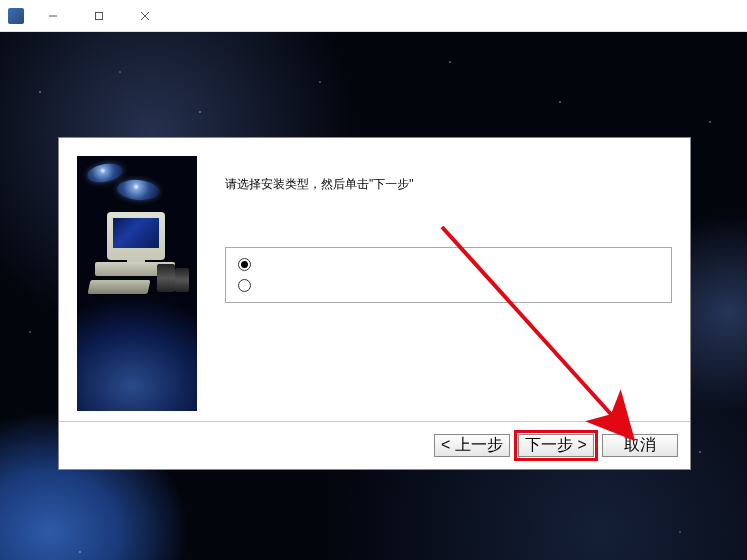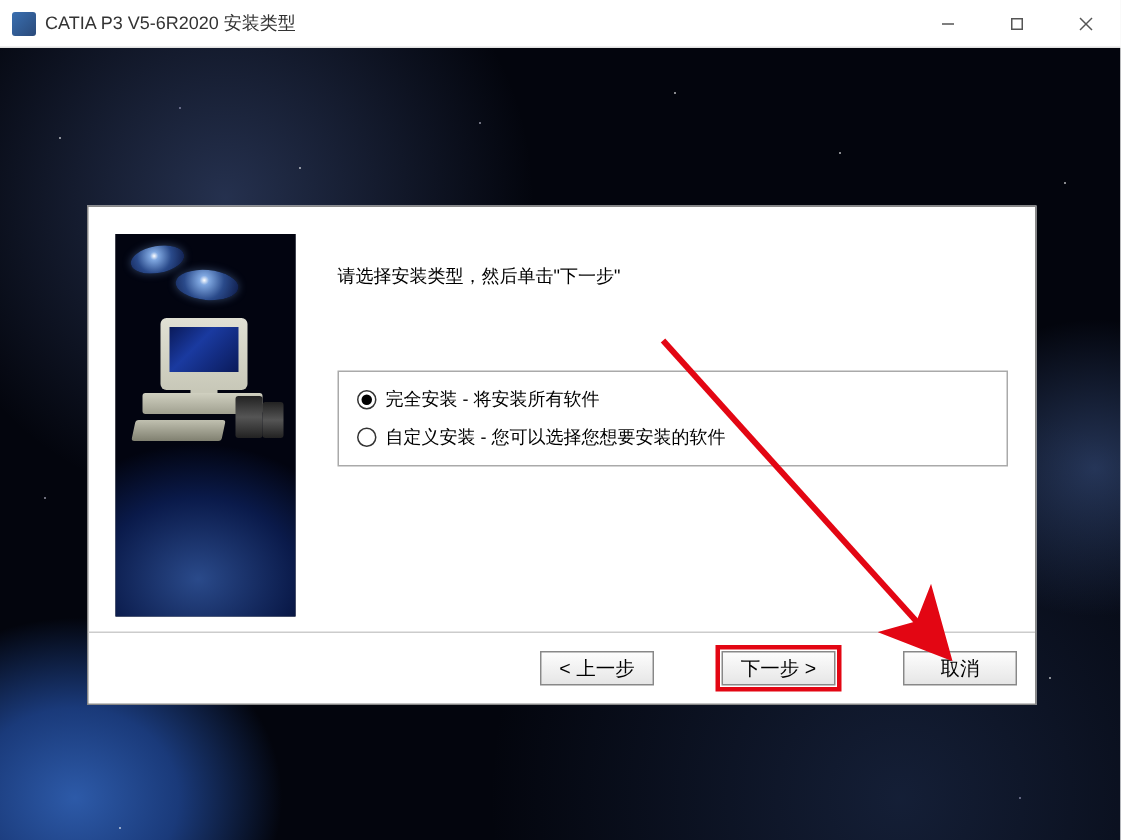--- a/index.html
+++ b/index.html
@@ -202,26 +202,25 @@
       align-items: center;
       justify-content: flex-end;
       padding-right: 12px;
       gap: 8px;
     }
     .btn {
       width: 76px;
       height: 23px;
       border: 1px solid #888;
       background: linear-gradient(#fdfdfd, #e6e6e6);
-      font-size: 13px;
+      font-size: 16px;
       display: flex;
       align-items: center;
       justify-content: center;
       cursor: default;
-      margin-left: 37px;
     }
     .btn-highlight {
       outline: 3px solid #e30613;
       outline-offset: 1px;
     }
 
     
     .arrow-anno {
       position: absolute;
       left: 432px;
@@ -231,21 +230,20 @@
       pointer-events: none;
     }
   </style>
 </head>
 <body>
 
 <div class="window">
 
   <div class="titlebar">
     <div class="titlebar-icon"></div>
-    <div class="titlebar-title">CATIA P3 V5-6R2020 安装类型</div>
     <div class="titlebar-buttons">
       <div class="titlebar-button">
         <svg width="10" height="10" viewBox="0 0 10 10">
             <line x1="1" y1="5" x2="9" y2="5" stroke="#555" stroke-width="1"></line>
           </svg>
       </div>
       <div class="titlebar-button">
         <svg width="10" height="10" viewBox="0 0 10 10">
             <rect x="1.5" y="1.5" width="7" height="7" fill="none" stroke="#555" stroke-width="1"></rect>
           </svg>
@@ -275,25 +273,23 @@
         </div>
 
         <div class="main-panel">
           <div class="instruction">请选择安装类型，然后单击"下一步"</div>
 
           <div class="option-group">
             <label class="radio-row">
               <span class="radio-circle">
                   <span class="radio-dot"></span>
                 </span>
-              <span>完全安装 - 将安装所有软件</span>
             </label>
             <label class="radio-row">
               <span class="radio-circle"></span>
-              <span>自定义安装 - 您可以选择您想要安装的软件</span>
             </label>
           </div>
         </div>
       </div>
 
       <div class="dialog-footer">
         <div class="btn">&lt; 上一步</div>
         <div class="btn btn-highlight">下一步 &gt;</div>
         <div class="btn">取消</div>
       </div>

